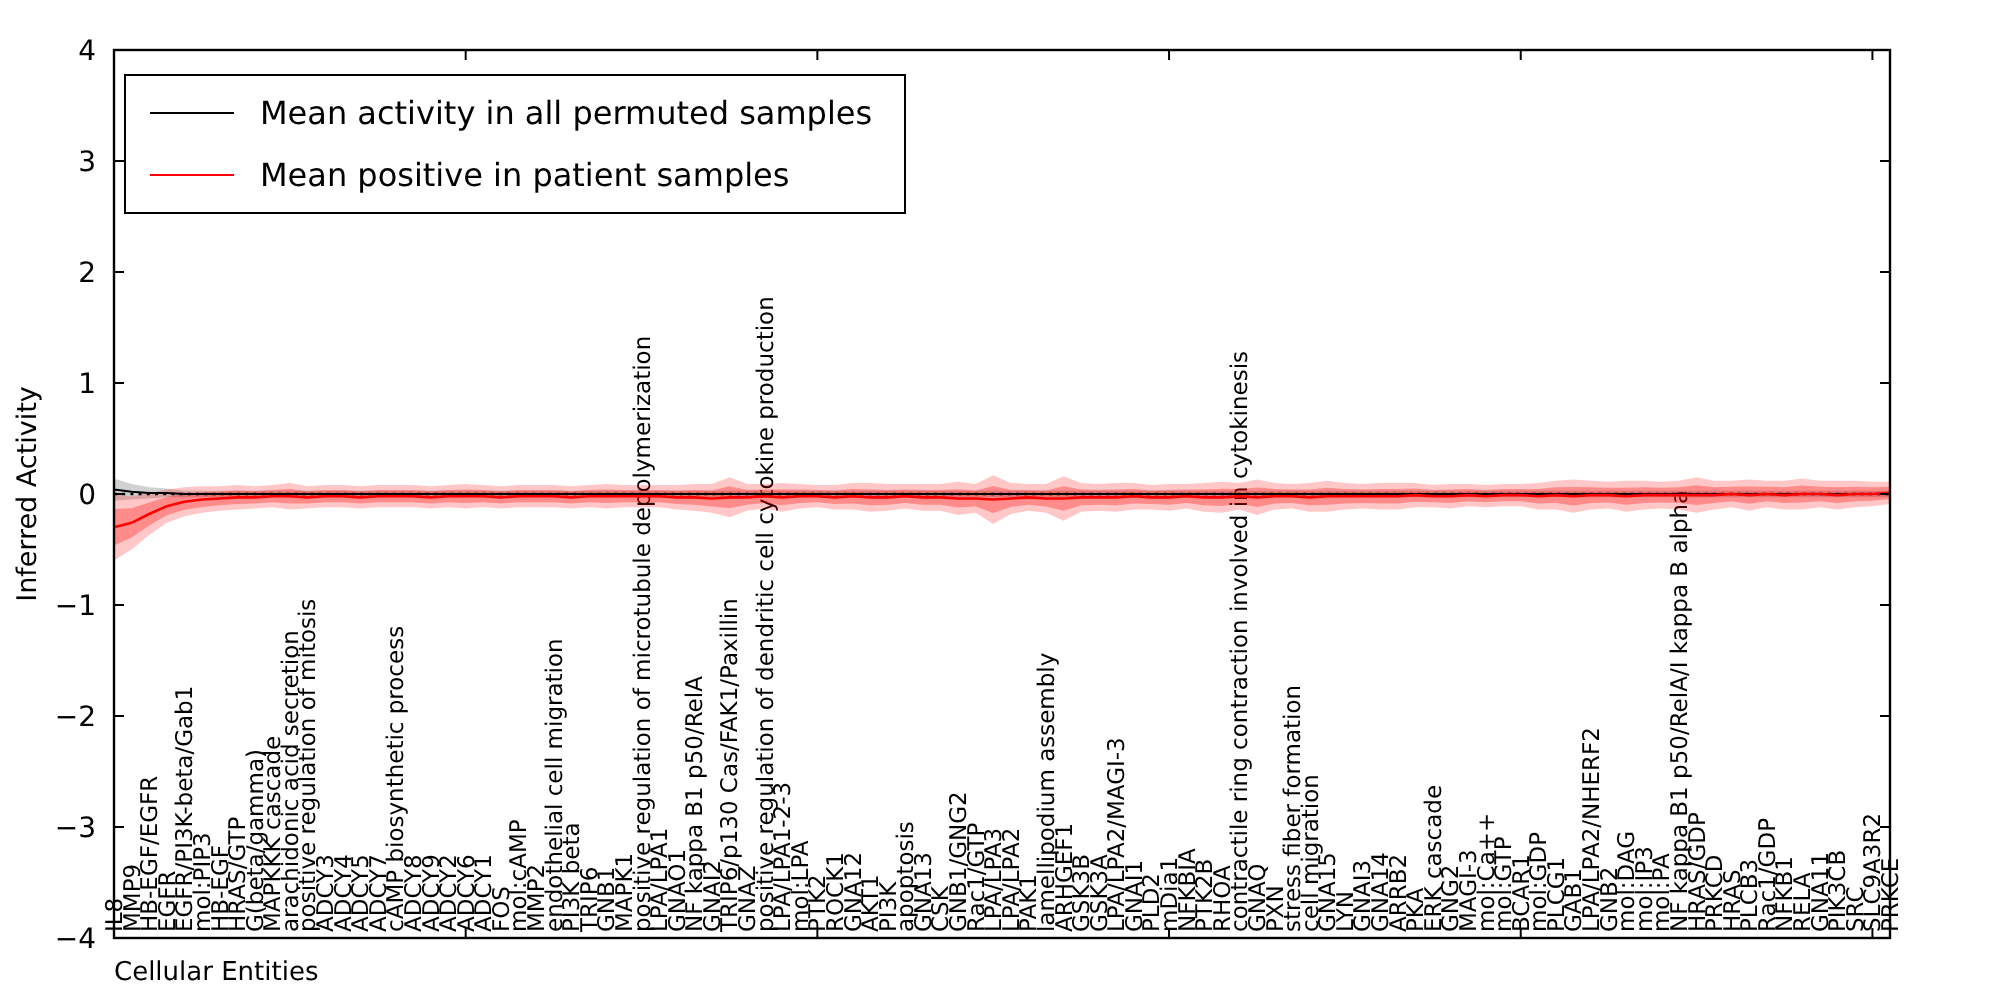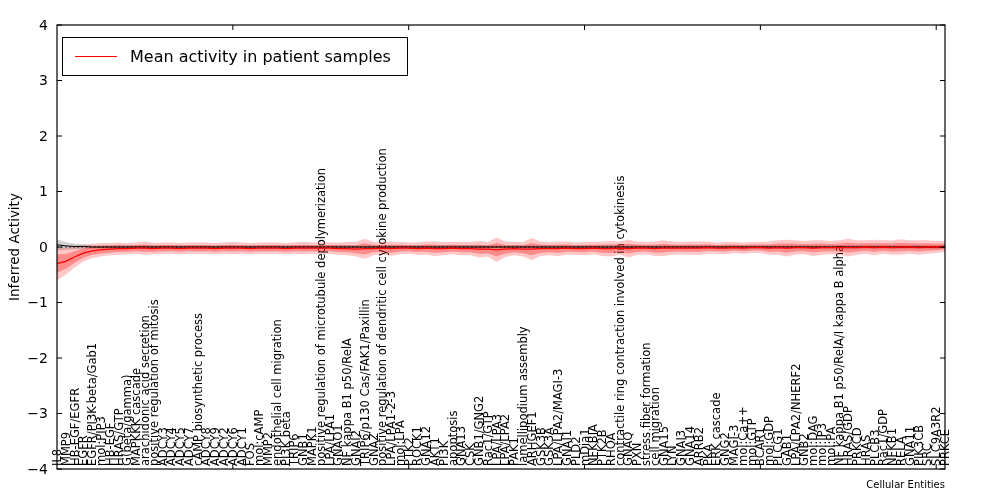--- a/index.html
+++ b/index.html
@@ -1,20 +1,20 @@
 <!DOCTYPE html>
 <html><head>
 <meta charset="utf-8">
 <style>
   html,body{margin:0;padding:0;background:#ffffff;}
   .figure{position:relative;width:1000px;height:500px;background:#ffffff;
           font-family:"DejaVu Sans","Liberation Sans",sans-serif;color:#000;overflow:hidden;}
   .chart-title{position:absolute;left:57px;top:1px;width:888px;text-align:center;
                font-size:16.5px;white-space:nowrap;}
-  .xlabel{position:absolute;left:57px;top:479px;width:888px;text-align:right;font-size:10px;}
+  .xlabel{position:absolute;left:57px;top:479px;width:888px;text-align:left;font-size:13px;}
   .ylabel{position:absolute;left:14px;top:247px;transform:translate(-50%,-50%) rotate(-90deg);
           white-space:nowrap;font-size:13.5px;}
   .legend{position:absolute;left:62px;top:37px;border:1px solid #000;background:#fff;
           padding:9px 16px 9px 12px;display:flex;flex-direction:column;gap:12px;z-index:5;}
   .legend-row{display:flex;align-items:center;gap:13px;font-size:16px;white-space:nowrap;}
   .legend-line{width:42px;height:0;border-top:1.7px solid #000;flex:0 0 auto;}
   svg{position:absolute;left:0;top:0;}
 </style>
 </head>
 <body>
@@ -175,17 +175,21 @@
         <line x1="760.3663366336634" y1="25" x2="760.3663366336634" y2="30" stroke="#000" stroke-width="1"></line>
         <line x1="760.3663366336634" y1="464" x2="760.3663366336634" y2="469" stroke="#000" stroke-width="1"></line>
         <line x1="936.2079207920792" y1="25" x2="936.2079207920792" y2="30" stroke="#000" stroke-width="1"></line>
         <line x1="936.2079207920792" y1="464" x2="936.2079207920792" y2="469" stroke="#000" stroke-width="1"></line>
       </g>
     </svg>
   <div class="ylabel">Inferred Activity</div>
   <div class="xlabel">Cellular Entities</div>
   <div class="legend">
     <div class="legend-row">
+      <span class="legend-line" style="border-top-color: rgb(0, 0, 0);"></span>
+      <span>Mean activity in all permuted samples</span>
+    </div>
+    <div class="legend-row">
       <span class="legend-line" style="border-top-color: rgb(255, 0, 0);"></span>
-      <span>Mean activity in patient samples</span>
+      <span>Mean positive in patient samples</span>
     </div>
   </div>
 </div>
 
 </body></html>

